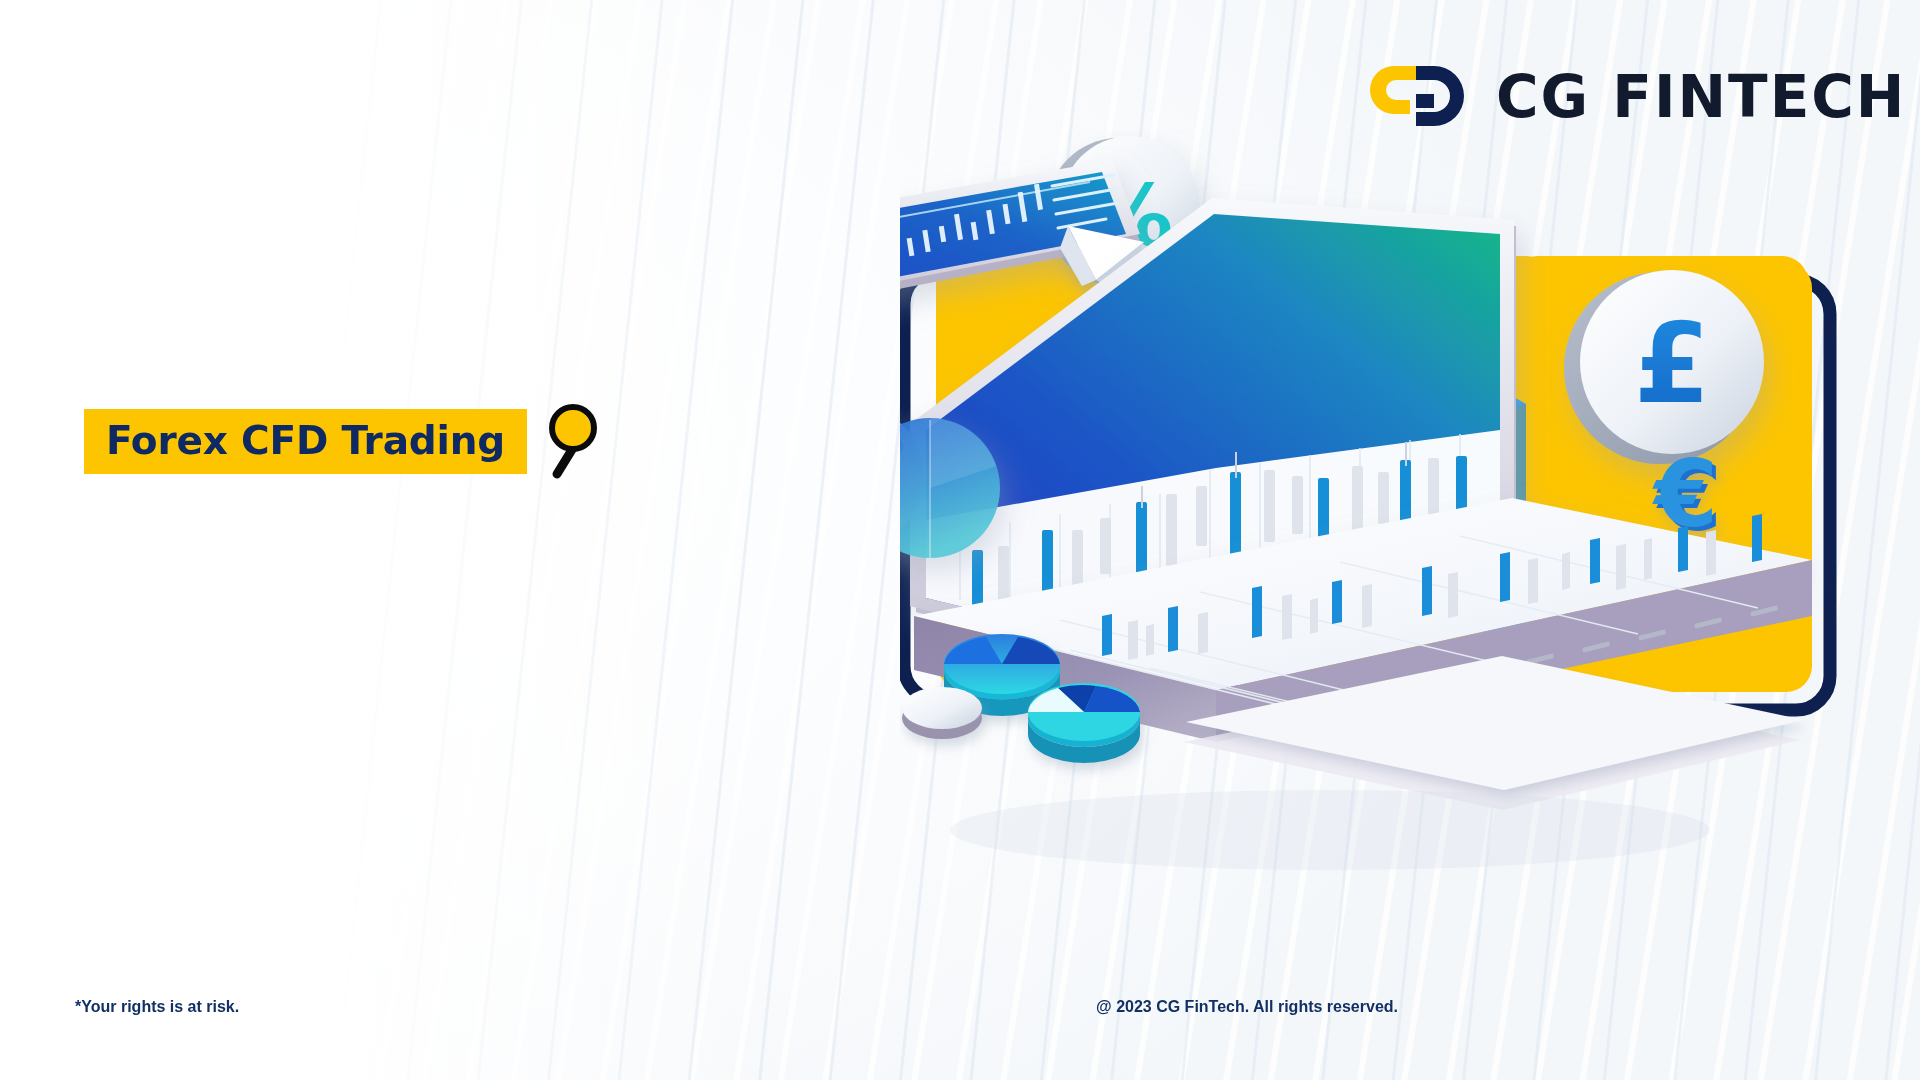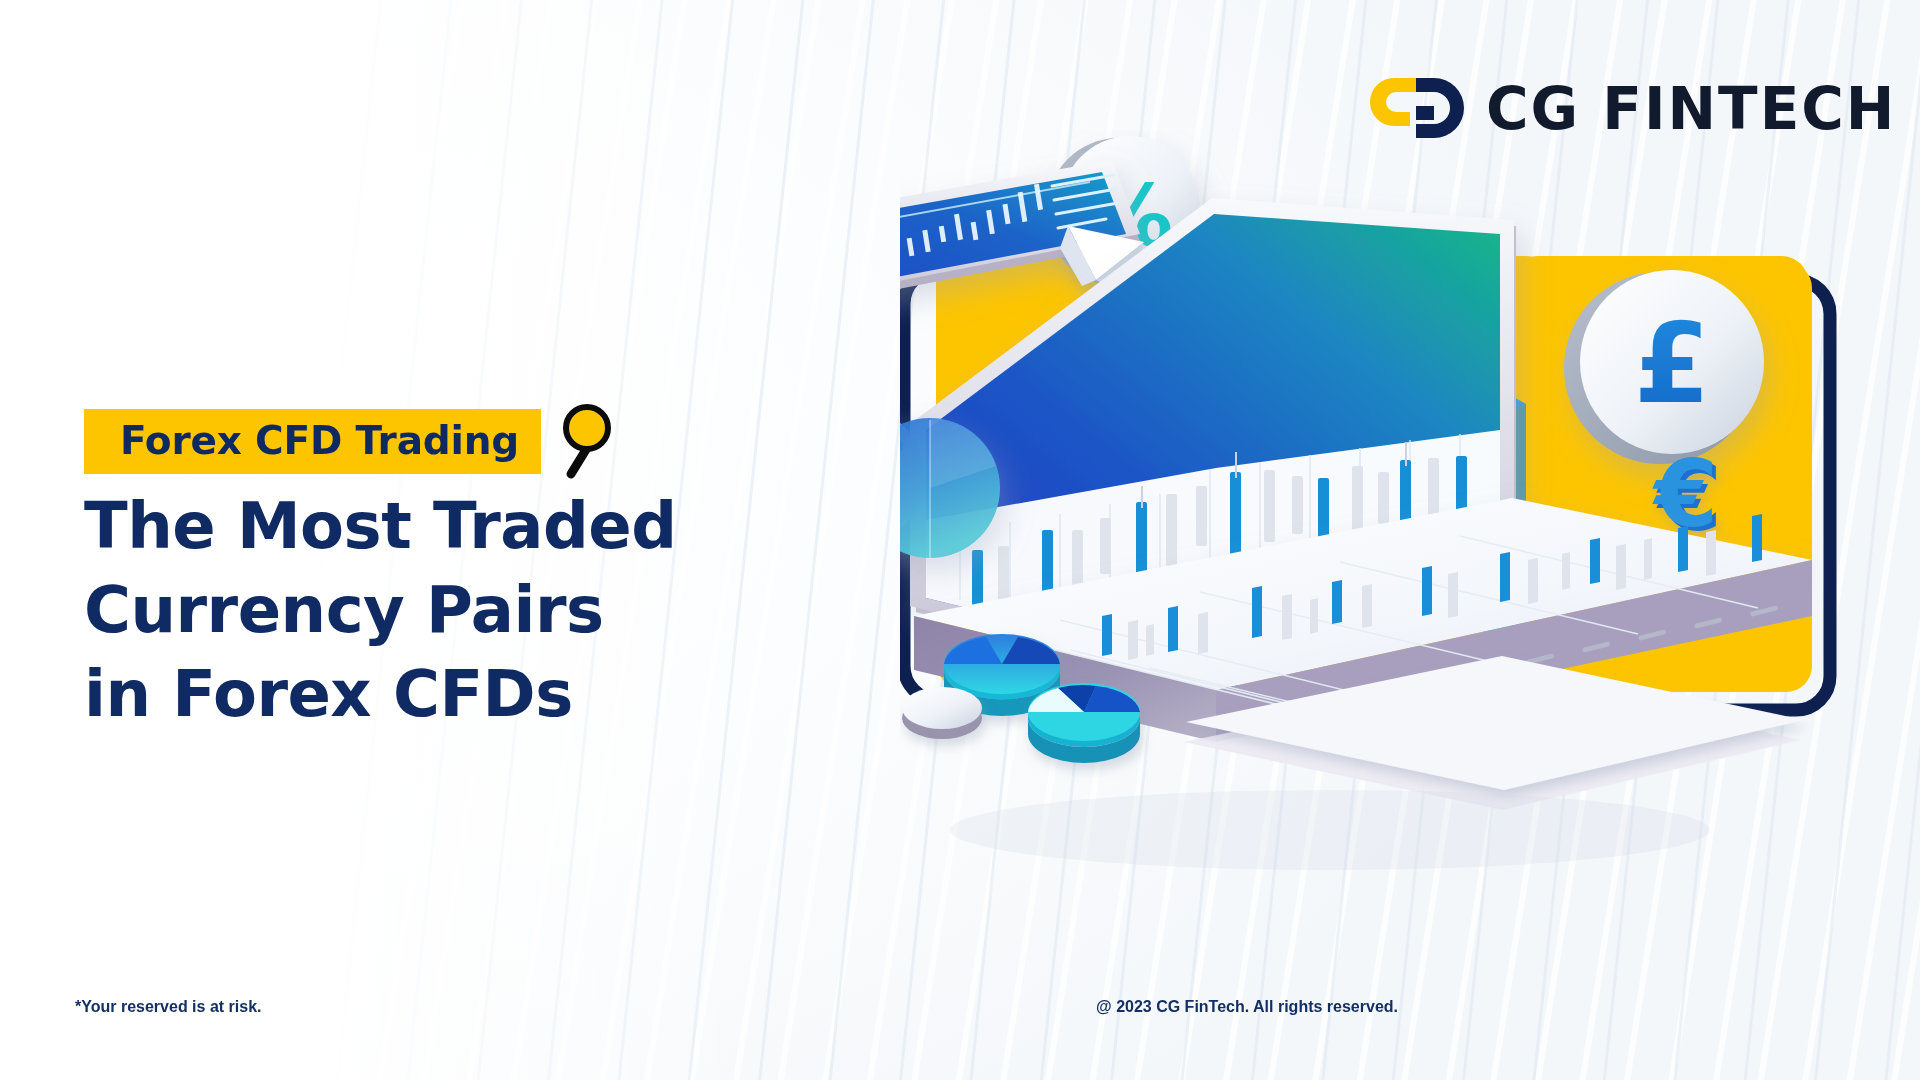--- a/index.html
+++ b/index.html
@@ -44,21 +44,21 @@
   }
   .bg-fade-left{
     position:absolute;left:0;top:0;width:760px;height:100%;
     background:linear-gradient(90deg,#ffffff 0%,rgba(255,255,255,.96) 45%,rgba(255,255,255,0) 100%);
   }
 
   
   .eyebrow-wrap{position:absolute;left:84px;top:404px;display:flex;align-items:center;}
   .eyebrow-hl{
     background:#FDC500;display:inline-block;
-    padding:12px 22px 14px 36px;line-height:1;
+    padding:12px 22px 14px 22px;line-height:1;
   }
   .eyebrow-hl span{
     font-size:39px;font-weight:bold;color:#0F2A63;letter-spacing:-.2px;
     font-family:"DejaVu Sans","Liberation Sans",sans-serif;
   }
   .magnifier{position:relative;width:62px;height:74px;margin-left:8px;}
   .magnifier svg{position:absolute;left:0;top:-8px;}
 
   .headline{
     position:absolute;left:84px;top:484px;width:700px;
@@ -72,21 +72,21 @@
   .foot-left{
     position:absolute;left:75px;top:998px;
     font-size:16px;color:#123064;font-weight:600;
   }
   .foot-right{
     position:absolute;right:522px;top:998px;
     font-size:16px;color:#123064;font-weight:600;white-space:nowrap;
   }
 
   
-  .logo{position:absolute;left:1370px;top:58px;display:flex;align-items:center;gap:16px;margin-top:12px;}
+  .logo{position:absolute;left:1370px;top:58px;display:flex;align-items:center;gap:26px;}
   .logo-mark{width:100px;height:78px;position:relative;}
   .logo-word{
     font-size:58px;font-weight:bold;color:#121A2E;letter-spacing:2px;
     font-family:"DejaVu Sans","Liberation Sans",sans-serif;
     line-height:1;
   }
 
   
   .illus{position:absolute;left:900px;top:130px;width:1010px;height:790px;}
   .illus svg{display:block;}
@@ -121,27 +121,22 @@
       <svg width="62" height="86" viewBox="0 0 62 86">
         <line x1="22" y1="78" x2="38" y2="52" stroke="#0B0B0B" stroke-width="9" stroke-linecap="round"></line>
         <circle cx="38" cy="32" r="21" fill="#FDC500"></circle>
         <path d="M38 11 A21 21 0 0 1 56 42 A26 26 0 0 0 38 11 Z" fill="#ffffff"></path>
         <path d="M55 18 A21 21 0 0 1 44 52 A21 21 0 0 0 55 18 Z" fill="#ffffff"></path>
         <circle cx="38" cy="32" r="21" fill="none" stroke="#0B0B0B" stroke-width="6"></circle>
       </svg>
     </div>
   </div>
 
-  <div class="headline">
-    <span class="ln">The Most Traded</span>
-    <span class="ln">Currency Pairs</span>
-    <span class="ln">in Forex CFDs</span>
-  </div>
-
-  <div class="foot-left">*Your reserved is at risk.</div>
+
+  <div class="foot-left">*Your rights is at risk.</div>
   <div class="foot-right">@ 2023 CG FinTech. All rights reserved.</div>
 
   <div class="illus">
     <svg width="1010" height="790" viewBox="0 0 1010 790">
       <defs>
         <linearGradient id="gScreen" x1="0" y1="1" x2="1" y2="0">
           <stop offset="0%" stop-color="#2438BE"></stop>
           <stop offset="38%" stop-color="#1E54C6"></stop>
           <stop offset="72%" stop-color="#1F86C2"></stop>
           <stop offset="100%" stop-color="#14B887"></stop>

